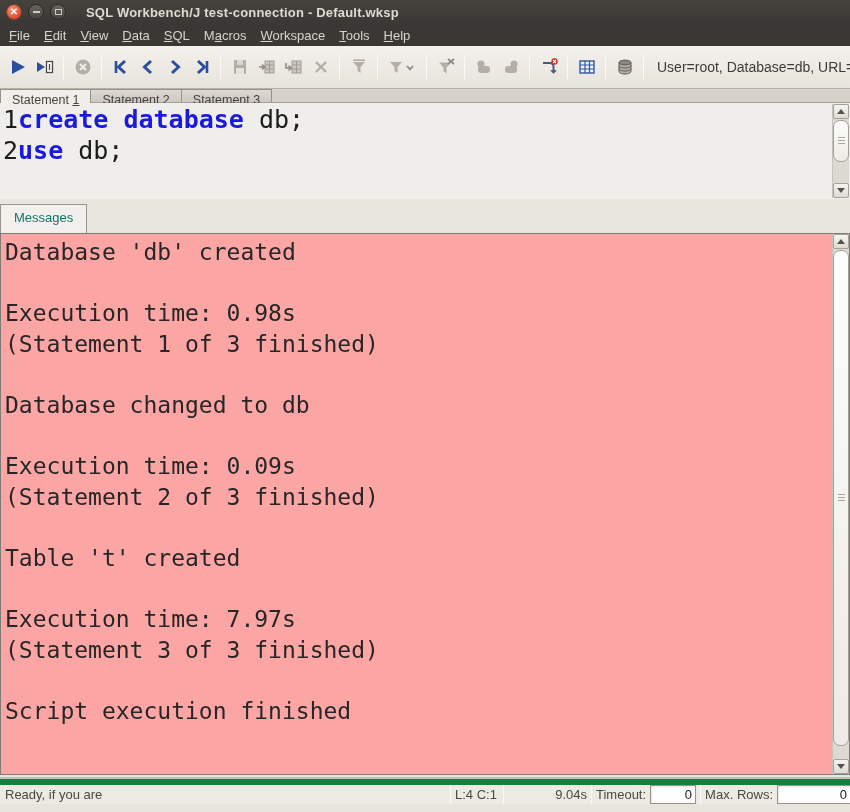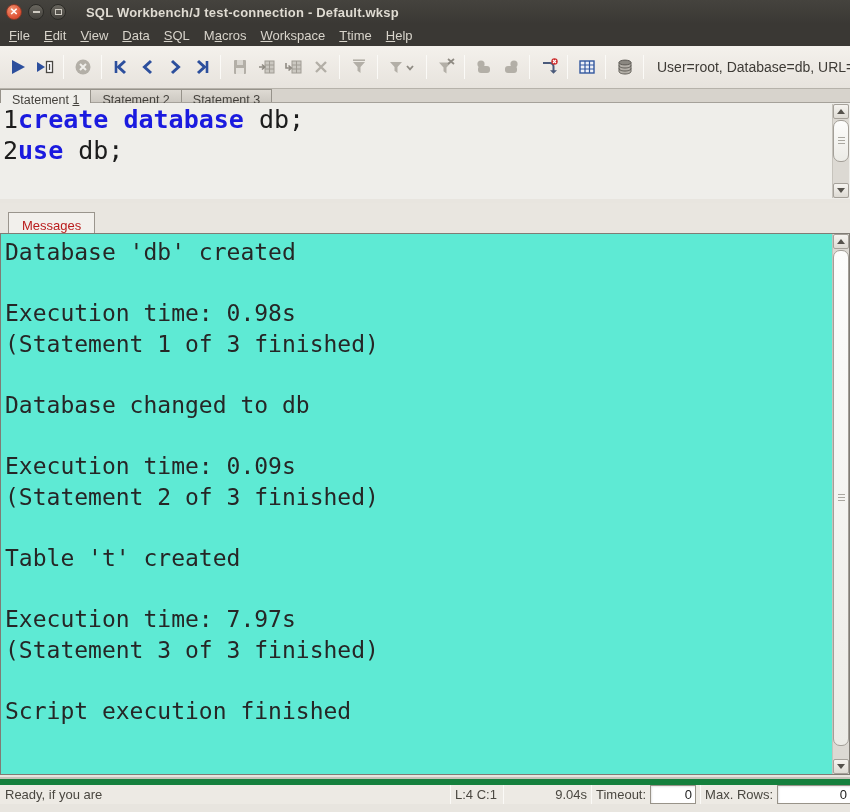--- a/index.html
+++ b/index.html
@@ -54,25 +54,25 @@
   .tri-down { width:0; height:0; border-left:4px solid transparent; border-right:4px solid transparent; border-top:5px solid #55524c; }
   .sc-thumb { position:absolute; left:0; width:16px; background:linear-gradient(#fdfdfc,#ecebe6); border:1px solid #a39f98;
               border-radius:7px; display:flex; align-items:center; justify-content:center; }
   .grip { width:7px; height:8px; background:repeating-linear-gradient(to bottom,#aaa7a0 0 1px,transparent 1px 3px); }
 
   
   .splitter { height:4px; background:#e8e5df; }
 
   
   .msg-tabs { height:30px; background:#e9e6e0; display:flex; align-items:flex-end; }
-  .mtab { font-size:13px; color:#b91c1c; padding:5px 13px 0 13px; background:#f2f0ec;
-          border:1px solid #9a958d; border-bottom:none; margin-left:8px; }
-
-  
-  .messages { height:542px; background:#5eead4; border:1px solid #807c75; position:relative; overflow:hidden; }
+  .mtab { font-size:13px; color:#0f766e; padding:5px 13px 8px 13px; background:#f2f0ec;
+          border:1px solid #9a958d; border-bottom:none; margin-left:0; }
+
+  
+  .messages { height:542px; background:#fca5a5; border:1px solid #807c75; position:relative; overflow:hidden; }
   .msg-body { position:absolute; left:4px; top:3px; right:22px; }
   .msg-line { font-family:"DejaVu Sans Mono", monospace; font-size:23px; line-height:30.6px; white-space:pre; color:#262626; }
 
   
   .status-gap { height:4px; }
   .statusbar { height:25px; background:#edeae4; border-top:6px solid #15803d; box-shadow:0 -2px 0 #c6c2ba;
                display:flex; align-items:center; font-size:13px; color:#4a4740; }
   .sb-sep { width:1px; align-self:stretch; background:#b5b1a9; border-right:1px solid #fbfaf7; flex:0 0 auto; }
   .sb-ready { flex:0 0 450px; padding-left:5px; white-space:nowrap; overflow:hidden; }
   .sb-pos { flex:0 0 52px; padding-left:4px; }
@@ -102,21 +102,21 @@
   </div>
 
   <div class="menubar" id="menubar">
       <div class="menu-item"><span></span><span class="mn">F</span><span>ile</span></div>
       <div class="menu-item"><span></span><span class="mn">E</span><span>dit</span></div>
       <div class="menu-item"><span></span><span class="mn">V</span><span>iew</span></div>
       <div class="menu-item"><span></span><span class="mn">D</span><span>ata</span></div>
       <div class="menu-item"><span></span><span class="mn">S</span><span>QL</span></div>
       <div class="menu-item"><span>M</span><span class="mn">a</span><span>cros</span></div>
       <div class="menu-item"><span></span><span class="mn">W</span><span>orkspace</span></div>
-      <div class="menu-item"><span></span><span class="mn">T</span><span>time</span></div>
+      <div class="menu-item"><span></span><span class="mn">T</span><span>ools</span></div>
       <div class="menu-item"><span></span><span class="mn">H</span><span>elp</span></div>
     </div>
 
   <div class="toolbar">
     <button class="tbtn">
         <svg width="20" height="20" viewBox="0 0 20 20">
           <polygon points="4,3 17,10 4,17" fill="#2c4f9d"></polygon>
         </svg>
       </button>
     <button class="tbtn">

